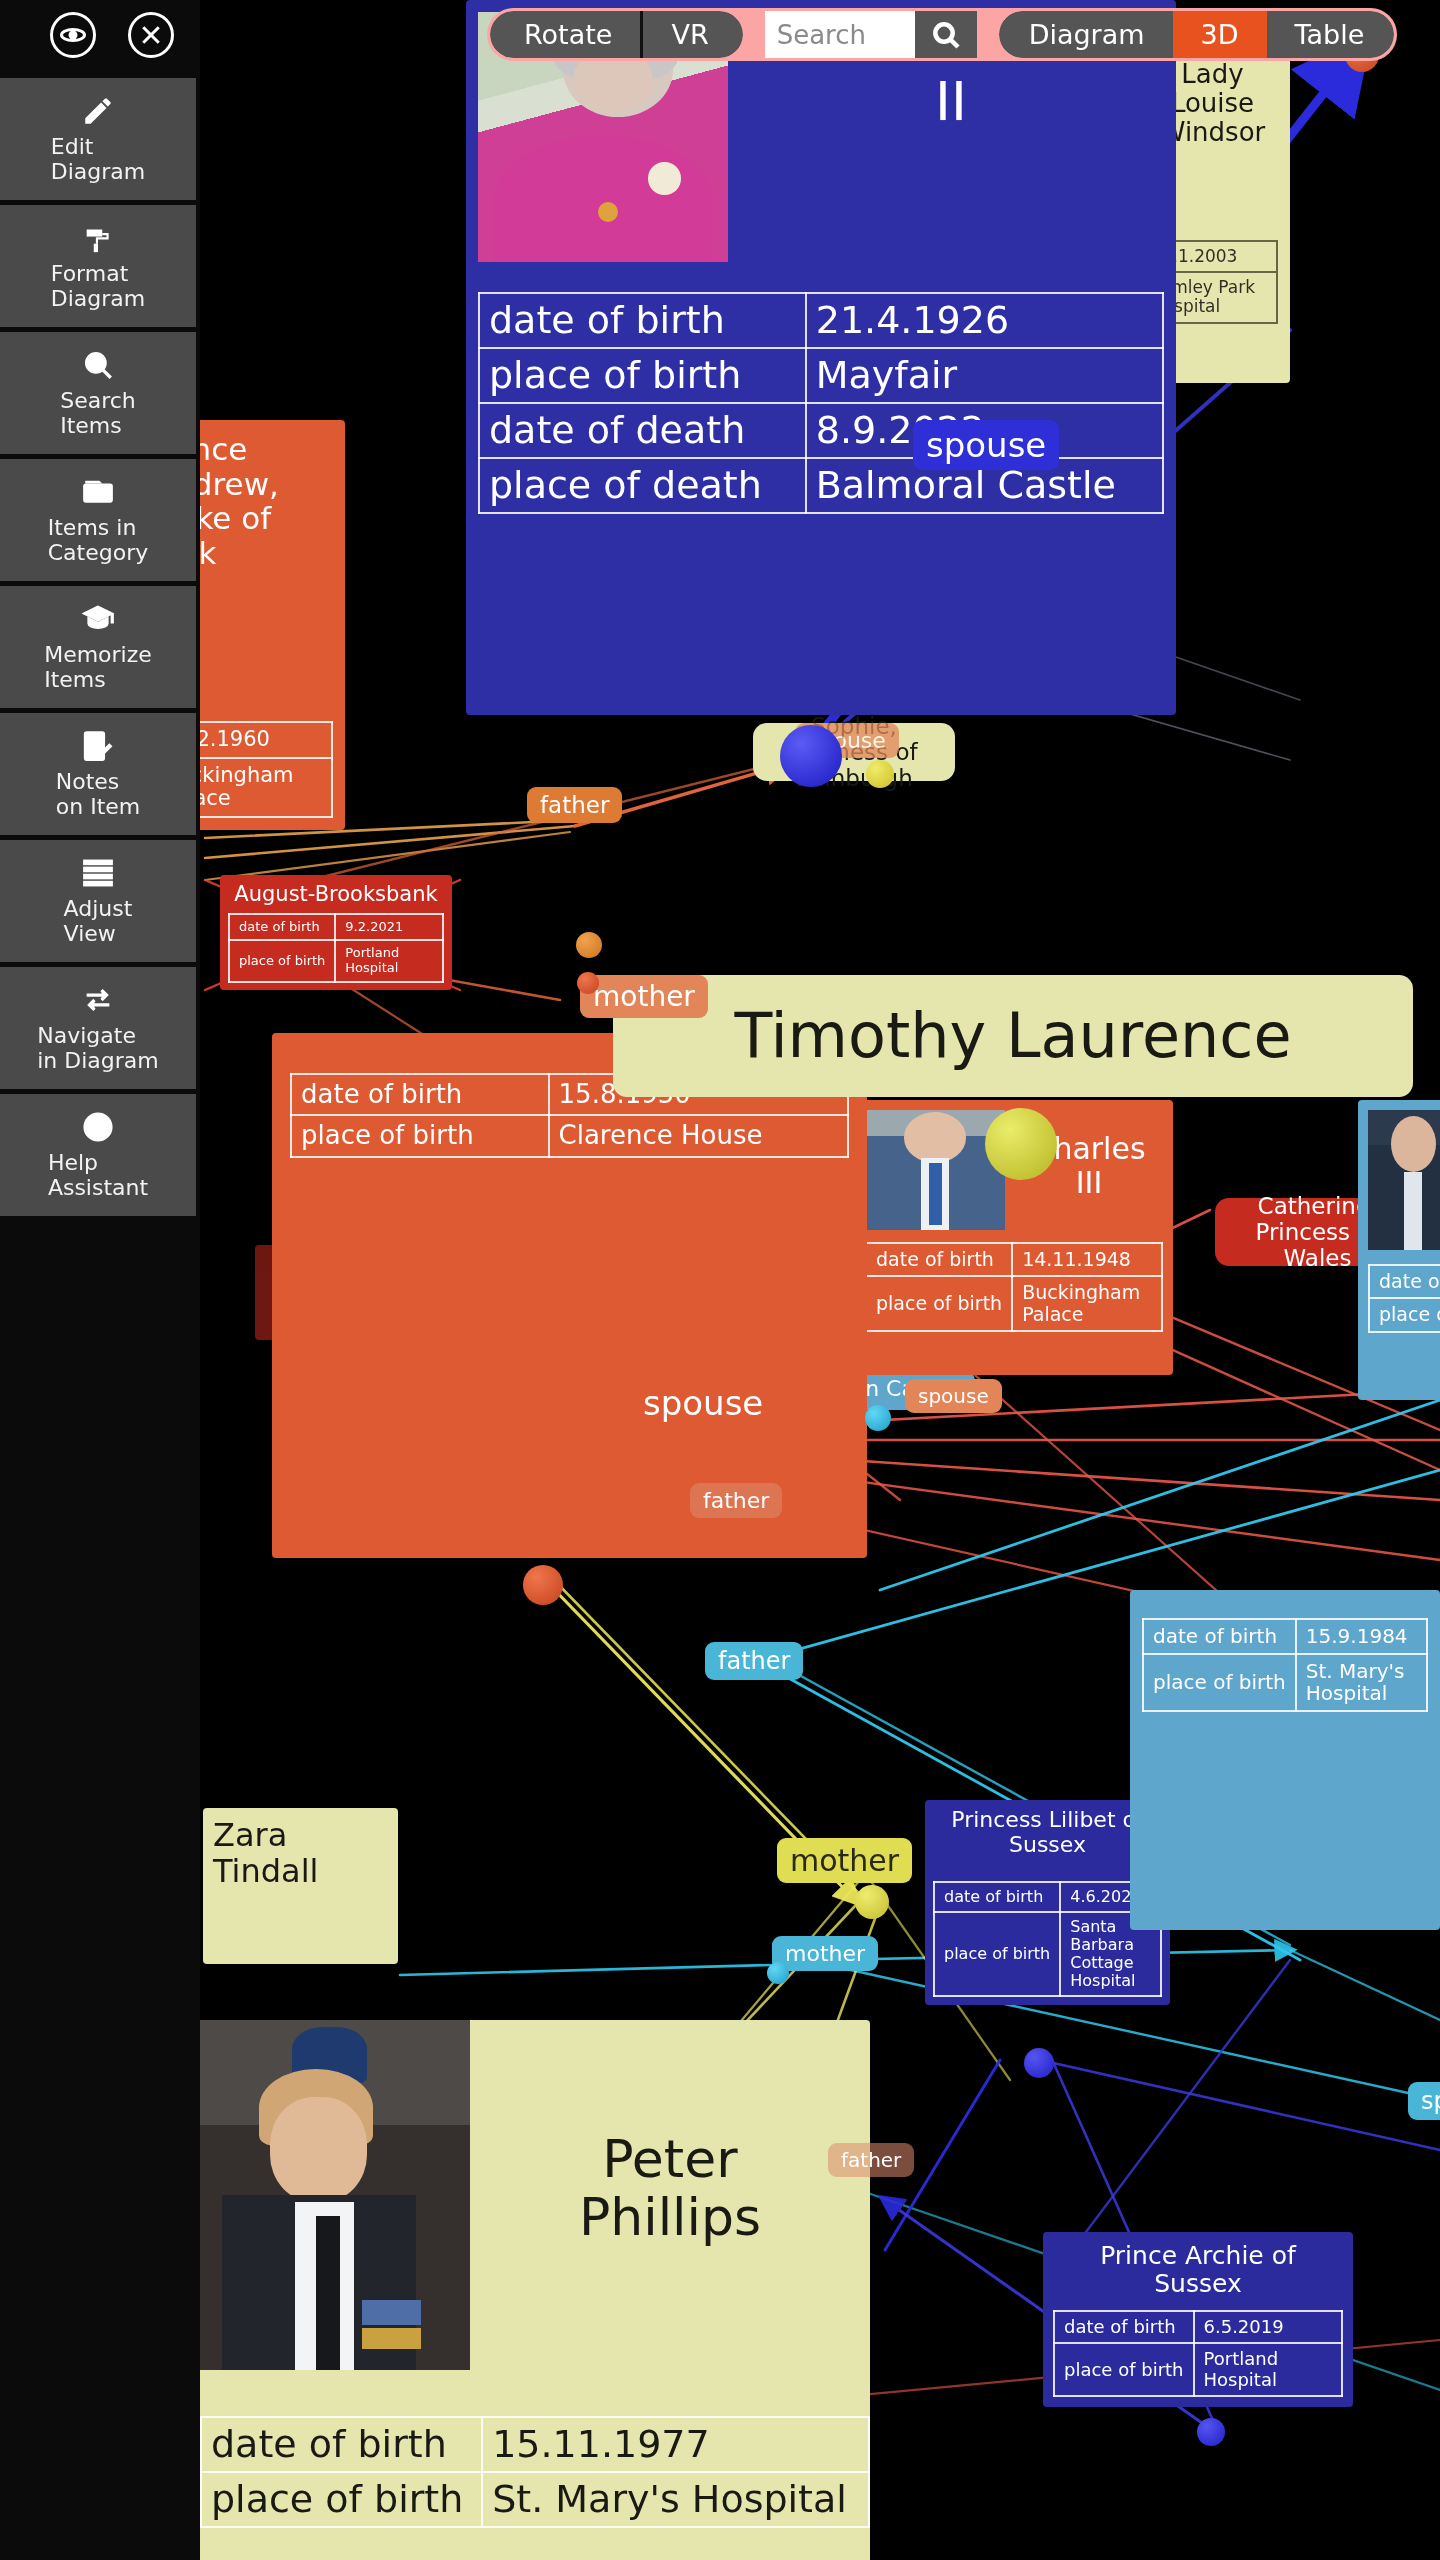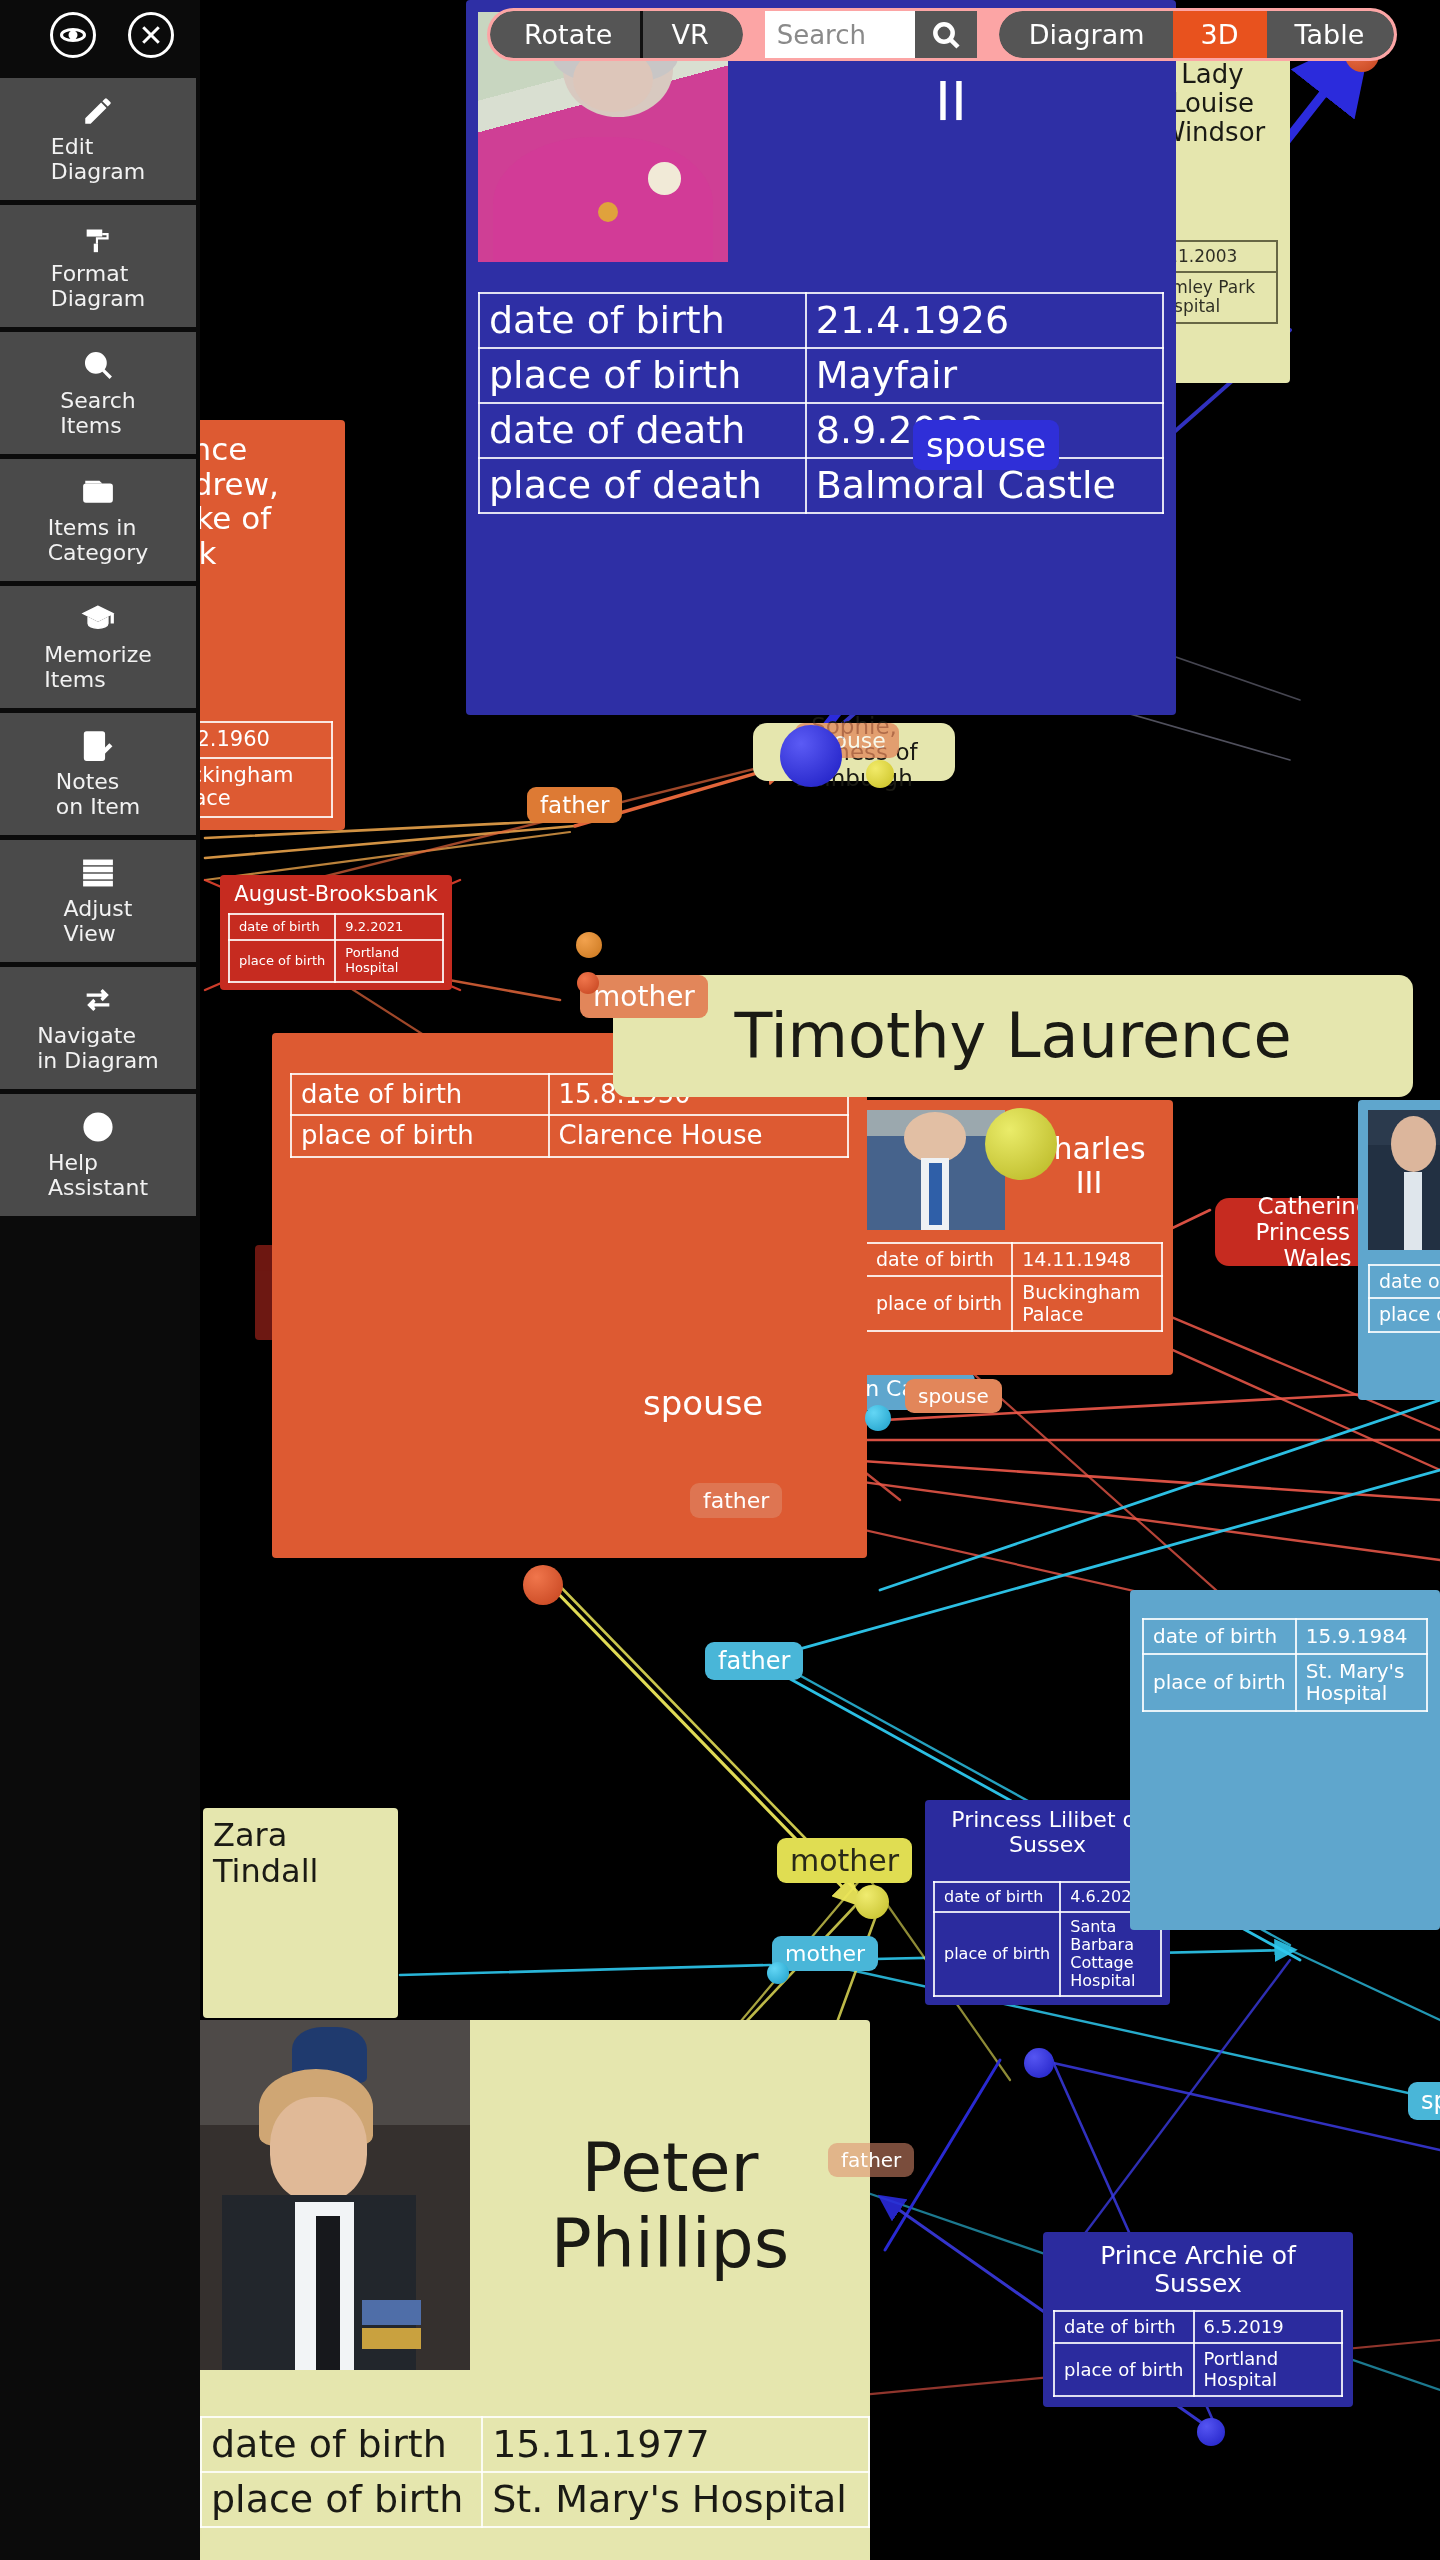--- a/index.html
+++ b/index.html
@@ -383,37 +383,37 @@
               <td>6.5.2019</td>
             </tr>
         <tr>
               <td class="k">place of birth</td>
               <td>Portland Hospital</td>
             </tr>
       </tbody>
         </table>
     </div>
 
-    <div class="card c-khaki" style="left:203px; top:1808px; width:195px; height:210px; z-index:11;padding:10px;justify-content:flex-end;">
+    <div class="card c-khaki" style="left:203px; top:1808px; width:195px; height:156px; z-index:11;padding:10px;justify-content:flex-end;">
       <div class="name" style="font-size:32px;text-align:left;">Zara Tindall</div>
     </div>
 
     <div class="card c-khaki" style="left:200px; top:2020px; width:670px; height:560px; z-index:17;padding:0;">
       <div class="top" style="gap:0;">
         <div class="photo" style="width:270px;height:350px;background:linear-gradient(180deg,#4e4a48 0 30%,#35302e 30% 100%);position:relative;overflow:hidden;">
           <div style="position:absolute;left:34%;top:2%;width:28%;height:16%;border-radius:40% 40% 10% 10%;background:#1f3a6e;"></div>
           <div style="position:absolute;left:22%;top:14%;width:42%;height:22%;border-radius:50% 50% 14% 14%;background:#cfa674;"></div>
           <div style="position:absolute;left:26%;top:22%;width:36%;height:30%;border-radius:45%;background:#e0b997;"></div>
           <div style="position:absolute;left:8%;top:50%;width:72%;height:52%;background:#22262c;"></div>
           <div style="position:absolute;left:35%;top:52%;width:22%;height:50%;background:#f2f4f6;"></div>
           <div style="position:absolute;left:43%;top:56%;width:9%;height:46%;background:#17181c;"></div>
           <div style="position:absolute;left:60%;top:80%;width:22%;height:7%;background:#4f6ea8;"></div>
           <div style="position:absolute;left:60%;top:88%;width:22%;height:6%;background:#c9a13f;"></div>
         </div>
-        <div class="name" style="font-size:68px;white-space:pre-line;padding-top:110px;">Peter
+        <div class="name" style="font-size:52px;white-space:pre-line;padding-top:110px;">Peter
 Phillips</div>
       </div>
       <table class="tbl dark" style="font-size:38px;margin-top:46px;">
         <tbody>
             <tr>
               <td class="k">date of birth</td>
               <td>15.11.1977</td>
             </tr>
         <tr>
               <td class="k">place of birth</td>

